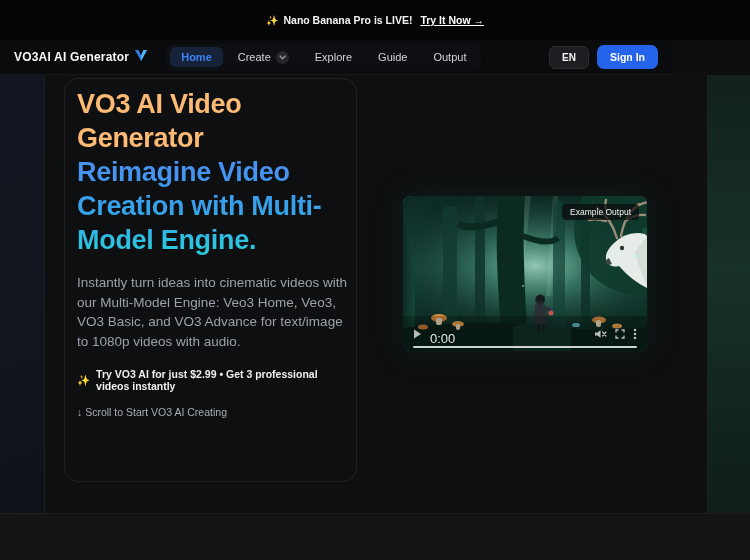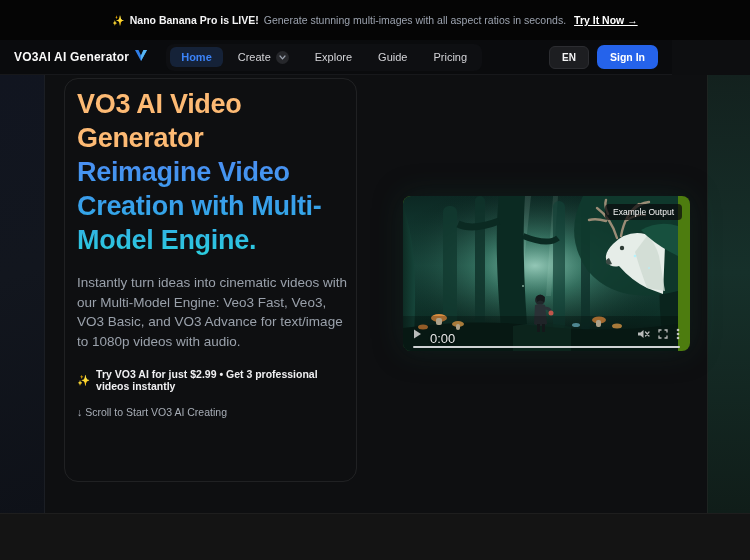--- a/index.html
+++ b/index.html
@@ -67,22 +67,22 @@
     margin-top:23px; display:inline-block; background:#2b5fe3; color:#ccdafb;
     font-size:11px; font-weight:bold; border:none; border-radius:12px;
     padding:8px 26px; cursor:pointer;
   }
   .offer { margin-top:17px; display:flex; align-items:center; gap:6px; font-size:10.5px; color:#f0f0f2; font-weight:bold; }
   .offer .spark { color:#f0a32e; font-weight:normal; }
   .scroll-hint { margin-top:14px; font-size:10.5px; color:#a7adb6; }
 
   
   .video-card {
-    position:absolute; left:403px; top:121px; width:287px; height:155px;
-    border-radius:8px; overflow:hidden; background:#4d7c0f; cursor:pointer;
+    position:absolute; left:403px; top:121px; width:244px; height:155px;
+    border-radius:8px; overflow:hidden; background:#3b82f6; cursor:pointer;
     box-shadow:0 0 30px rgba(20,60,50,0.35);
   }
   .video-card svg.scene { position:absolute; inset:0; display:block; }
   .vbadge {
     position:absolute; top:8px; right:8px; background:rgba(10,10,12,0.72);
     color:#f5f5f5; font-size:8.5px; padding:3px 8px; border-radius:4px;
   }
   .vcontrols {
     position:absolute; left:0; right:0; bottom:8px; height:18px;
     display:flex; align-items:center; padding:0 10px; gap:8px;
@@ -102,21 +102,20 @@
   }
 </style>
 </head>
 <body>
 
 <div class="page">
 
   <div class="announce">
     <span class="spark">✨</span>
     <span class="hl">Nano Banana Pro is LIVE!</span>
-    <span class="txt">Generate stunning multi-images with all aspect ratios in seconds.</span>
     <span class="cta">Try It Now →</span>
   </div>
 
   <div class="nav">
     <div class="brand">
       <span class="brand-name">VO3AI AI Generator</span>
       <span>
         <svg width="14" height="13" viewBox="0 0 14 13">
           <path d="M1 1 L7 12 L13 1 L9.5 1 L7 6.5 L4.5 1 Z" fill="#2f7ee8"></path>
           <path d="M7 12 L13 1 L9.5 1 L7 6.5 Z" fill="#57b6f2"></path>
@@ -135,39 +134,39 @@
             </svg>
         </span>
       </div>
       <div class="navitem">
         <span>Explore</span>
       </div>
       <div class="navitem">
         <span>Guide</span>
       </div>
       <div class="navitem">
-        <span>Pricing</span>
+        <span>Output</span>
       </div>
     </div>
     <div class="nav-right">
       <button class="lang-btn">EN</button>
       <button class="signin-btn">Sign In</button>
     </div>
   </div>
 
   <div class="hero">
     <div class="edge-left"></div>
     <div class="edge-right"></div>
 
     <div class="hero-box">
       <h1 class="h1">
         <span class="h1-white">VO3 AI Video Generator</span>
         <span class="h1-grad">Reimagine Video Creation with Multi-Model Engine.</span>
       </h1>
-      <p class="hero-desc">Instantly turn ideas into cinematic videos with our Multi-Model Engine: Veo3 Fast, Veo3, VO3 Basic, and VO3 Advance for text/image to 1080p videos with audio.</p>
+      <p class="hero-desc">Instantly turn ideas into cinematic videos with our Multi-Model Engine: Veo3 Home, Veo3, VO3 Basic, and VO3 Advance for text/image to 1080p videos with audio.</p>
       <div class="offer">
         <span class="spark">✨</span>
         <span>Try VO3 AI for just $2.99 • Get 3 professional videos instantly</span>
       </div>
       <div class="scroll-hint">↓ Scroll to Start VO3 AI Creating</div>
     </div>
 
     <div class="video-card">
       <svg class="scene" width="275" height="155" viewBox="0 0 275 155">
         <defs>

